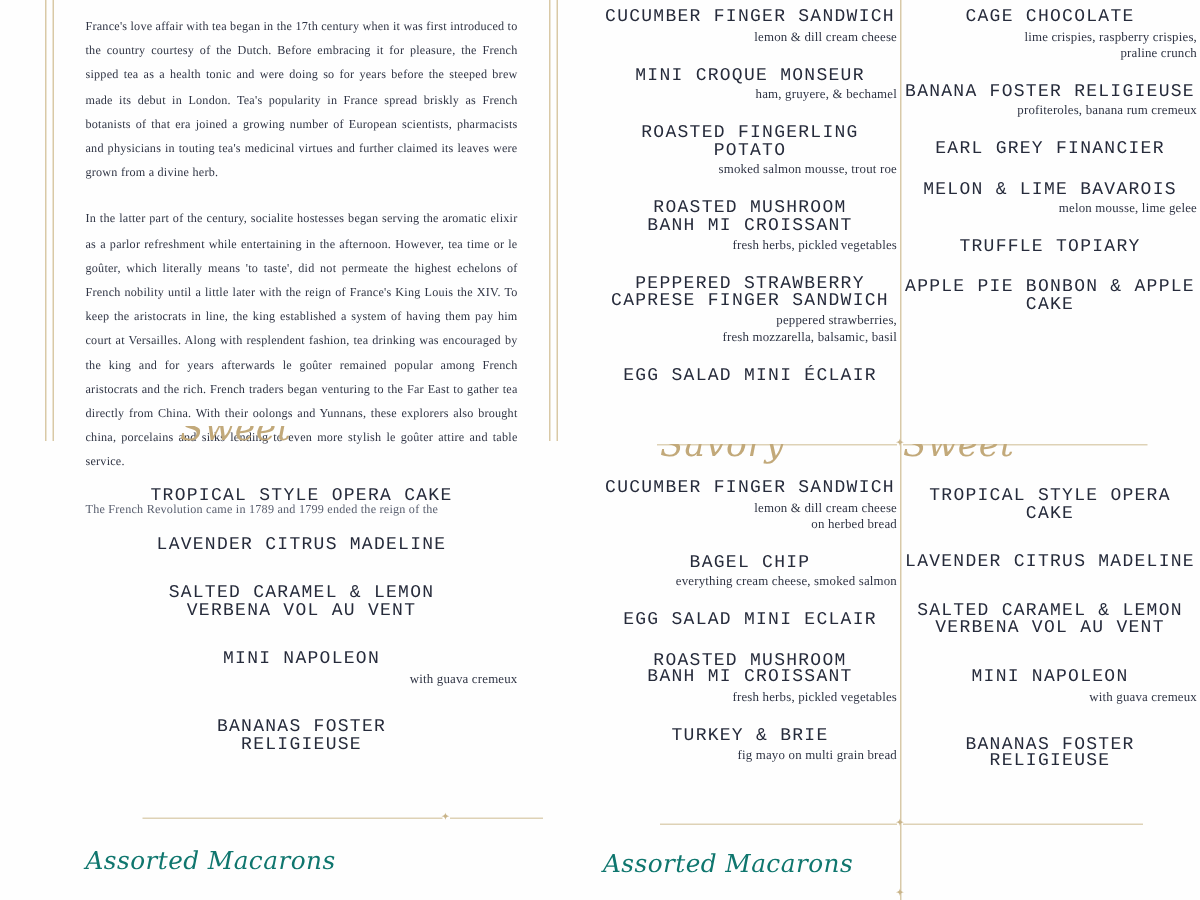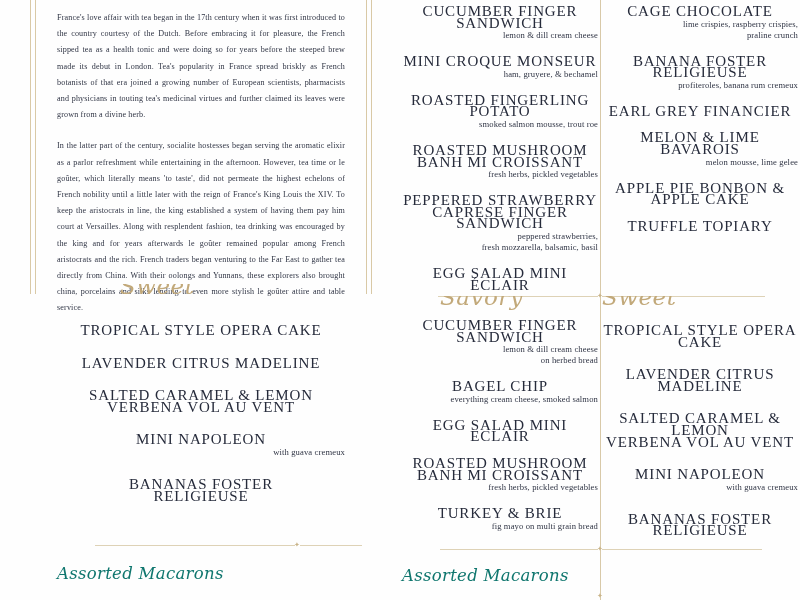--- a/index.html
+++ b/index.html
@@ -88,22 +88,22 @@
   
   .menu-list {
     text-align: center;
   }
   .item {
     margin-bottom: 15px;
   }
   .item:last-child { margin-bottom: 0; }
 
   .item-name {
-    font-family: Liberation Serif, serif;
-    font-size: 15px;
+    font-family: Liberation Mono, monospace;
+    font-size: 12px;
     letter-spacing: 0.85px;
     line-height: 11.6px;
     color: #262b3b;
     font-weight: 400;
     text-transform: uppercase;
     white-space: pre-line;
   }
   .item-desc {
     font-family: "Liberation Serif", "DejaVu Serif", serif;
     font-size: 8.6px;
@@ -165,20 +165,21 @@
 
   <div class="hrule" style="left:440px; top:549px; width:158px;"></div>
   <div class="hrule" style="left:602px; top:549px; width:160px;"></div>
   <div class="orn" style="left:600px; top:549px;">✦</div>
 
   <div class="orn" style="left:600px; top:596px;">✦</div>
 
   <div class="col prose" style="left:57px; top:10px; width:288px;">
     <p>France's love affair with tea began in the 17th century when it was first introduced to the country courtesy of the Dutch. Before embracing it for pleasure, the French sipped tea as a health tonic and were doing so for years before the steeped brew made its debut in London. Tea's popularity in France spread briskly as French botanists of that era joined a growing number of European scientists, pharmacists and physicians in touting tea's medicinal virtues and further claimed its leaves were grown from a divine herb.</p>
     <p>In the latter part of the century, socialite hostesses began serving the aromatic elixir as a parlor refreshment while entertaining in the afternoon. However, tea time or le goûter, which literally means 'to taste', did not permeate the highest echelons of French nobility until a little later with the reign of France's King Louis the XIV. To keep the aristocrats in line, the king established a system of having them pay him court at Versailles. Along with resplendent fashion, tea drinking was encouraged by the king and for years afterwards le goûter remained popular among French aristocrats and the rich. French traders began venturing to the Far East to gather tea directly from China. With their oolongs and Yunnans, these explorers also brought china, porcelains and silks lending to even more stylish le goûter attire and table service.</p>
+    <p class="faded">The French Revolution came in 1789 and 1799 ended the reign of the</p>
   </div>
 
   <div class="script-clip" style="left:120px; top:284px; width:160px; height:16px;">
     <div class="script script-cut" style="top:-9px;">Sweet</div>
   </div>
 
   <div class="col menu-list airy" style="left:57px; top:325px; width:288px;">
     <div class="item">
       <div class="item-name">TROPICAL STYLE OPERA CAKE</div>
       <div class="item-desc"></div>
@@ -278,25 +279,25 @@
     </div>
     <div class="item">
       <div class="item-name">EARL GREY FINANCIER</div>
       <div class="item-desc"></div>
     </div>
     <div class="item">
       <div class="item-name">MELON &amp; LIME BAVAROIS</div>
       <div class="item-desc">melon mousse, lime gelee</div>
     </div>
     <div class="item">
+      <div class="item-name">TRUFFLE TOPIARY</div>
+      <div class="item-desc"></div>
+    </div>
+    <div class="item">
       <div class="item-name">APPLE PIE BONBON &amp; APPLE CAKE</div>
-      <div class="item-desc"></div>
-    </div>
-    <div class="item">
-      <div class="item-name">TRUFFLE TOPIARY</div>
       <div class="item-desc"></div>
     </div>
   </div>
 
   <div class="script-clip" style="left:602px; top:296px; width:160px; height:14px;">
     <div class="script script-cut" style="top:-10px;">Sweet</div>
   </div>
 
   <div class="col menu-list airy" style="left:602px; top:325px; width:196px;">
     <div class="item">

